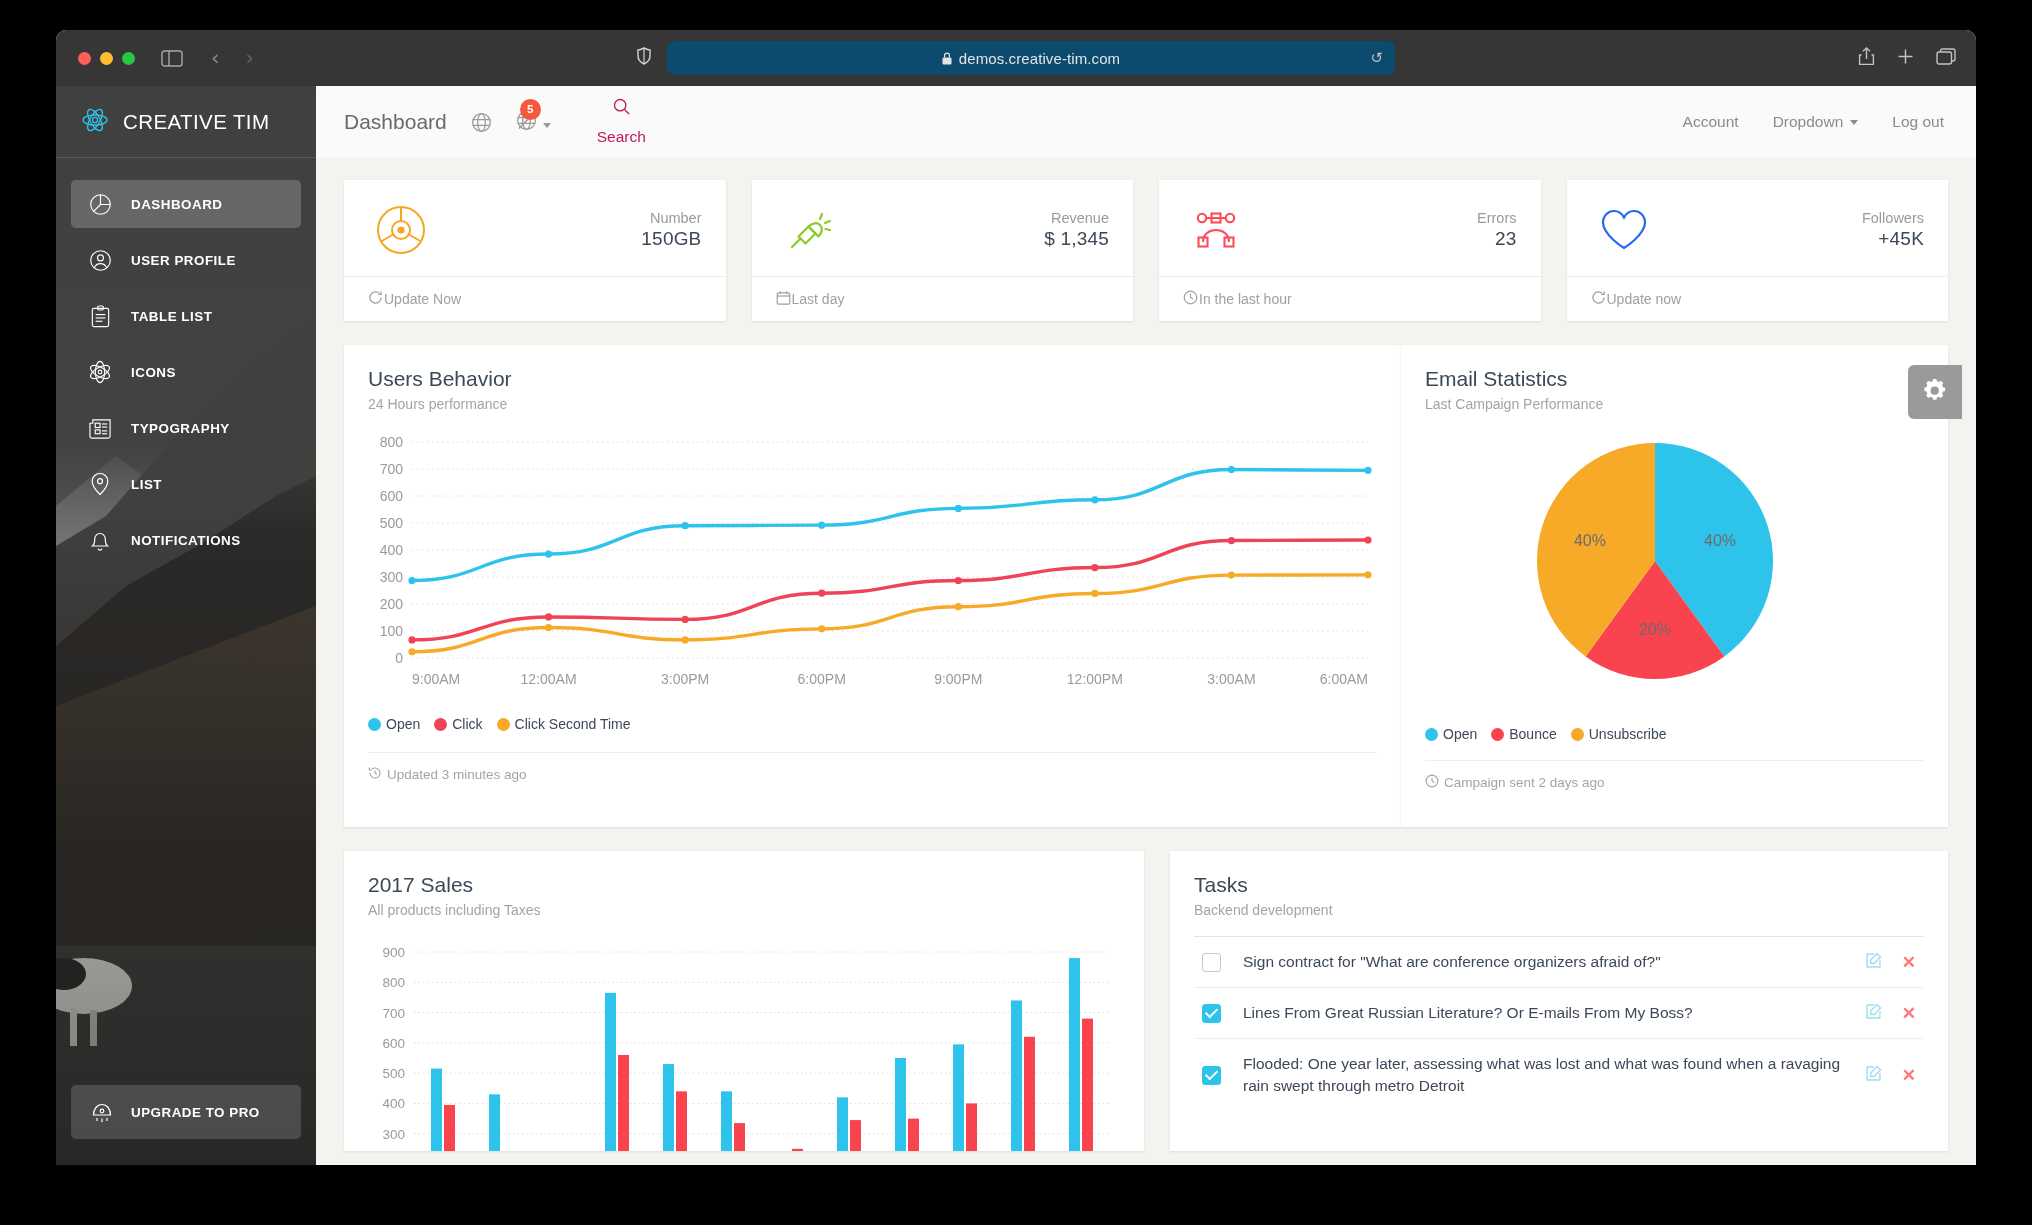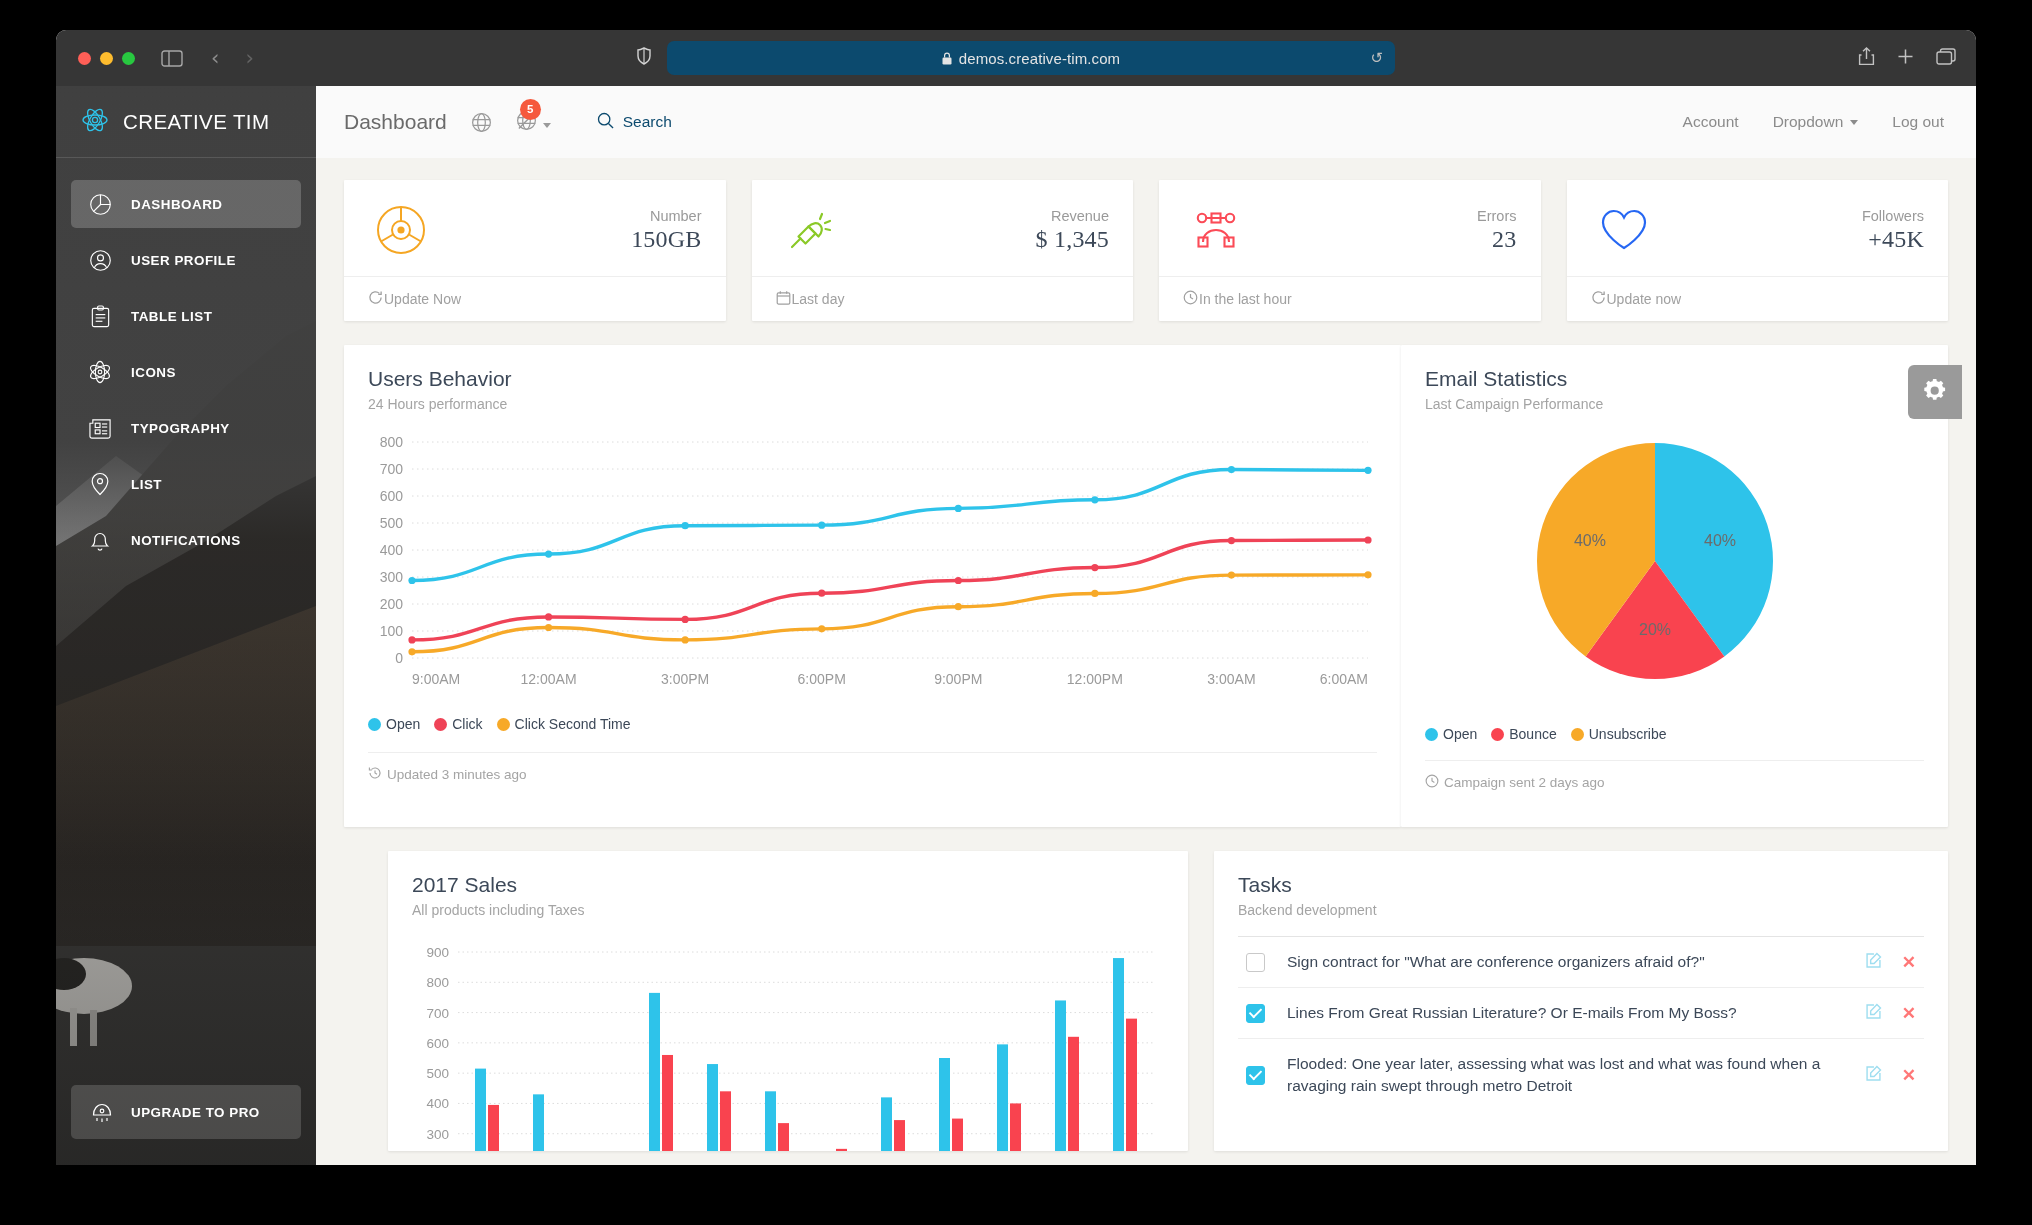--- a/index.html
+++ b/index.html
@@ -125,41 +125,41 @@
   .tn-icon-btn { position: relative; display: flex; align-items: center; gap: 6px; color: #9a9a9a; cursor: pointer; }
   #notif-badge {
     position: absolute; top: -11px; left: 4px;
     background: #f5593d; color: #fff;
     width: 21px; height: 21px; border-radius: 50%;
     font-size: 11.5px; font-weight: bold;
     display: flex; align-items: center; justify-content: center;
   }
   #search-btn {
     display: flex; align-items: center; gap: 9px;
-    color: #0c4a6e; font-size: 15.5px; cursor: pointer; margin-left: 22px;
+    color: #be185d; font-size: 15.5px; cursor: pointer; margin-left: 22px; flex-direction: column;
   }
   #topnav-right { margin-left: auto; display: flex; align-items: center; gap: 34px; }
   .tn-link { color: #8b8b8b; font-size: 15.5px; cursor: pointer; display: flex; align-items: center; gap: 7px; }
   .caret { width: 0; height: 0; border-left: 4.5px solid transparent; border-right: 4.5px solid transparent; border-top: 5px solid currentColor; }
 
   #content { flex: 1; padding: 22px 28px 0 28px; overflow: hidden; position: relative; }
 
   
   .card {
     background: #fff; border-radius: 1px;
     box-shadow: 0 1px 3px rgba(0,0,0,.09);
   }
 
   #stats-row { display: flex; gap: 26px; margin-bottom: 24px; }
   .stat-card { flex: 1; padding: 0; }
   .stat-top { display: flex; align-items: center; padding: 22px 24px 18px 24px; min-height: 96px; }
   .stat-icon { width: 66px; display: flex; align-items: center; justify-content: center; }
   .stat-text { margin-left: auto; text-align: right; }
   .stat-label { font-size: 14.5px; color: #9a9a9a; margin-bottom: 2px; }
-  .stat-value { font-size: 24px; color: #3c4858; font-weight: 300; letter-spacing: .2px; font-family: Liberation Serif, serif; }
+  .stat-value { font-size: 19px; color: #3c4858; font-weight: 300; letter-spacing: .2px; }
   .stat-foot {
     border-top: 1px solid #eee; padding: 13px 24px;
     display: flex; align-items: center; gap: 1px;
     font-size: 14px; color: #a0a0a0;
   }
 
   #mid-row { display: flex; margin-bottom: 24px; }
   #behavior-card { flex: 0 0 1057px; padding: 22px 24px 0 24px; height: 482px; position: relative; }
   #email-card { flex: 1; padding: 22px 24px 0 24px; height: 482px; position: relative; }
 
@@ -177,21 +177,21 @@
   
   #settings-fab {
     position: absolute; right: -14px; top: 20px;
     width: 54px; height: 54px; border-radius: 6px 0 0 6px;
     background: #9a9a9a; display: flex; align-items: center; justify-content: center;
     cursor: pointer; z-index: 20; color: #fff;
   }
 
   
   #bottom-row { display: flex; gap: 26px; }
-  #sales-card { flex: 0 0 800px; padding: 22px 24px 6px 24px; height: 300px; overflow: hidden; margin-left: 44px; }
+  #sales-card { flex: 0 0 800px; padding: 22px 24px 6px 24px; height: 300px; overflow: hidden; }
   #tasks-card { flex: 1; padding: 22px 24px 0 24px; height: 300px; overflow: hidden; }
 
   .task-row { display: flex; align-items: center; border-top: 1px solid #eee; padding: 14px 8px; gap: 22px; }
   .task-row:first-of-type { border-top: 1px solid #e4e4e4; }
   .checkbox {
     width: 19px; height: 19px; border-radius: 3px; flex: 0 0 19px;
     border: 1px solid #c9c9c9; background: #fff;
     display: flex; align-items: center; justify-content: center;
     cursor: pointer;
   }

